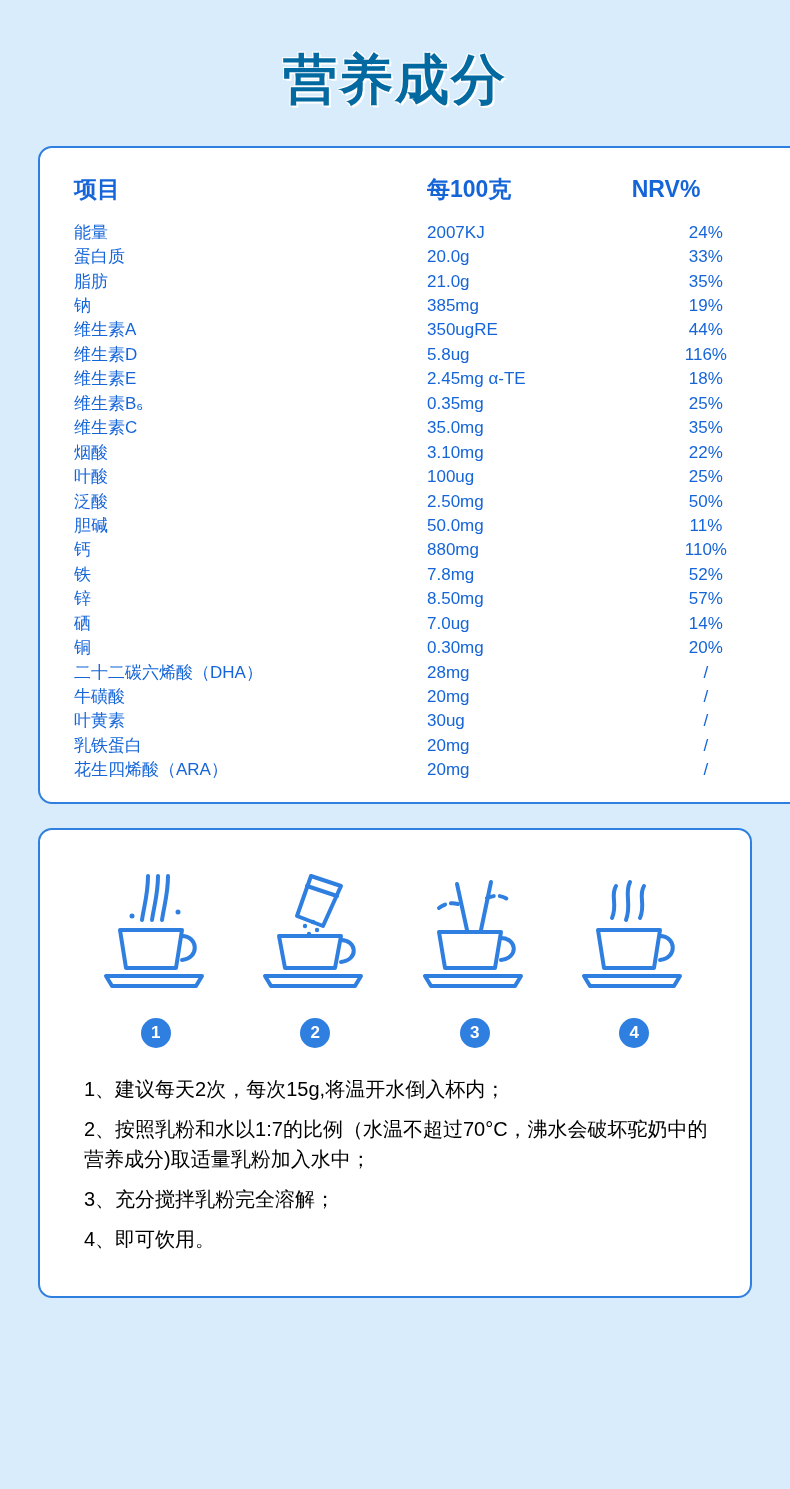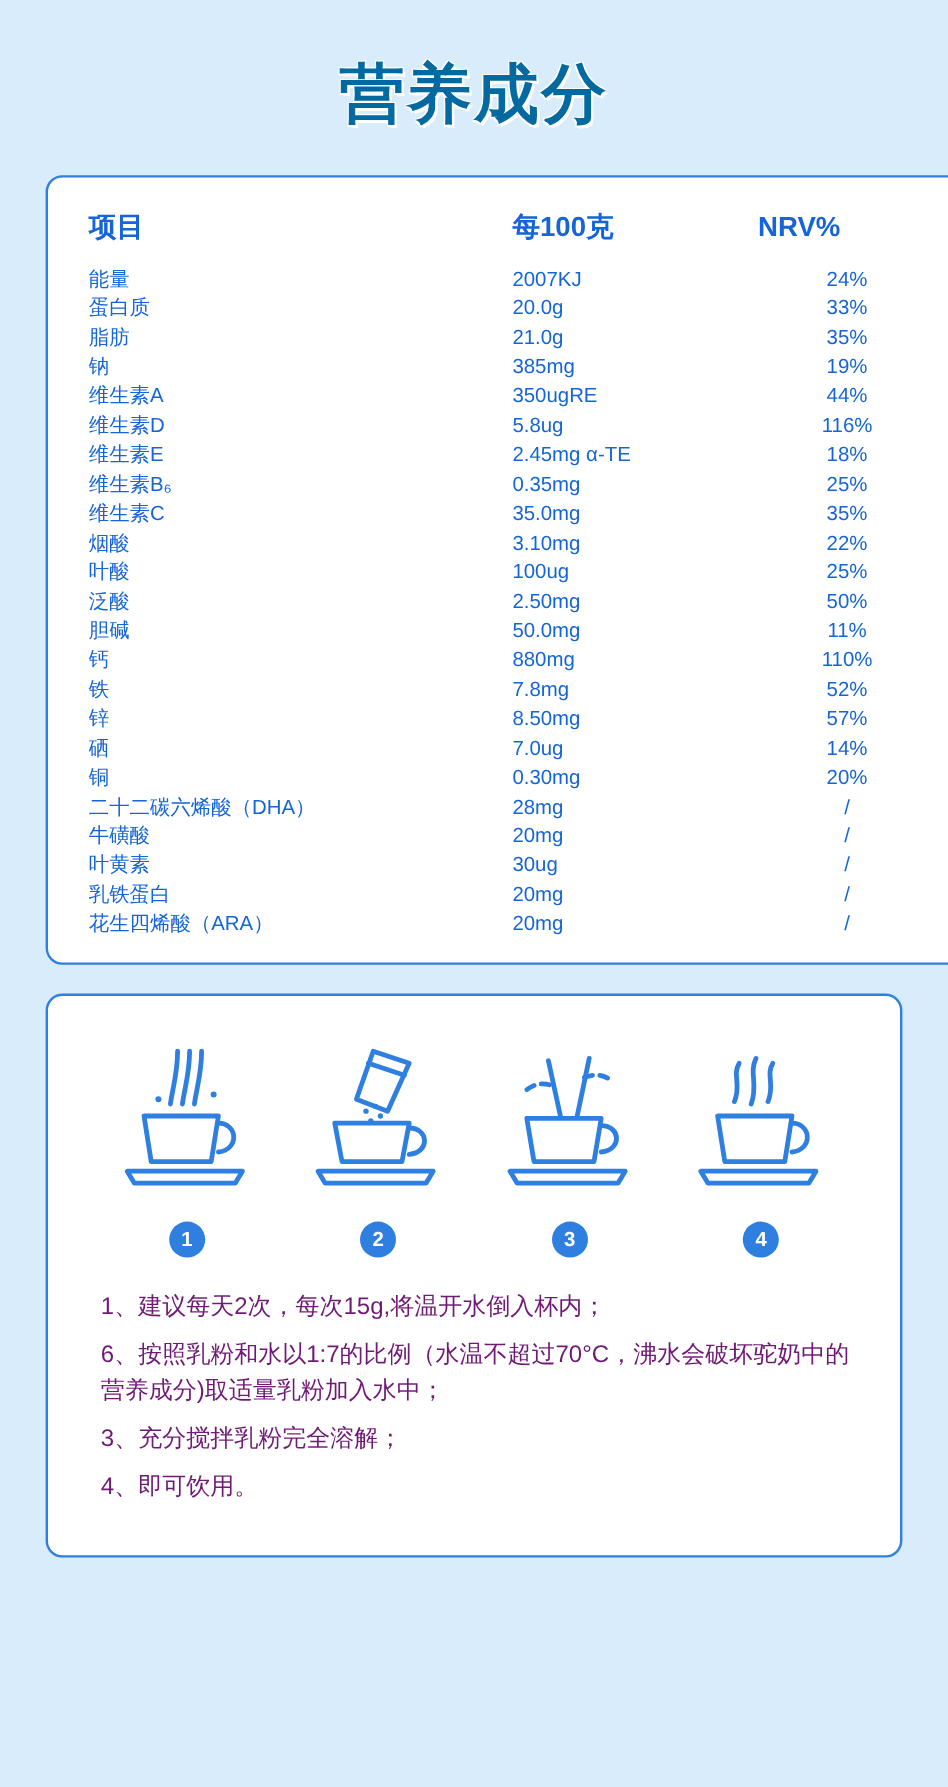--- a/index.html
+++ b/index.html
@@ -138,21 +138,21 @@
   }
 
   
   .instructions {
     padding: 26px 14px 0 18px;
   }
   .instructions p {
     margin: 0 0 10px 0;
     font-size: 20px;
     line-height: 1.5;
-    color: #701a75;
+    color: #000000;
     font-weight: 500;
   }
 </style>
 </head>
 <body>
 
 <div class="page">
 
   <h1 class="section-title" id="title-nutrition">营养成分</h1>
 
@@ -368,19 +368,19 @@
             <path d="M20 112 H116 L110 122 H26 Z"></path>
           </svg>
         </div>
         <div class="step-num">4</div>
       </div>
 
     </div>
 
     <div class="instructions" id="instructions">
         <p>1、建议每天2次，每次15g,将温开水倒入杯内；</p>
-        <p>6、按照乳粉和水以1:7的比例（水温不超过70°C，沸水会破坏驼奶中的营养成分)取适量乳粉加入水中；</p>
+        <p>2、按照乳粉和水以1:7的比例（水温不超过70°C，沸水会破坏驼奶中的营养成分)取适量乳粉加入水中；</p>
         <p>3、充分搅拌乳粉完全溶解；</p>
         <p>4、即可饮用。</p>
       </div>
   </div>
 
 </div>
 
 </body></html>

